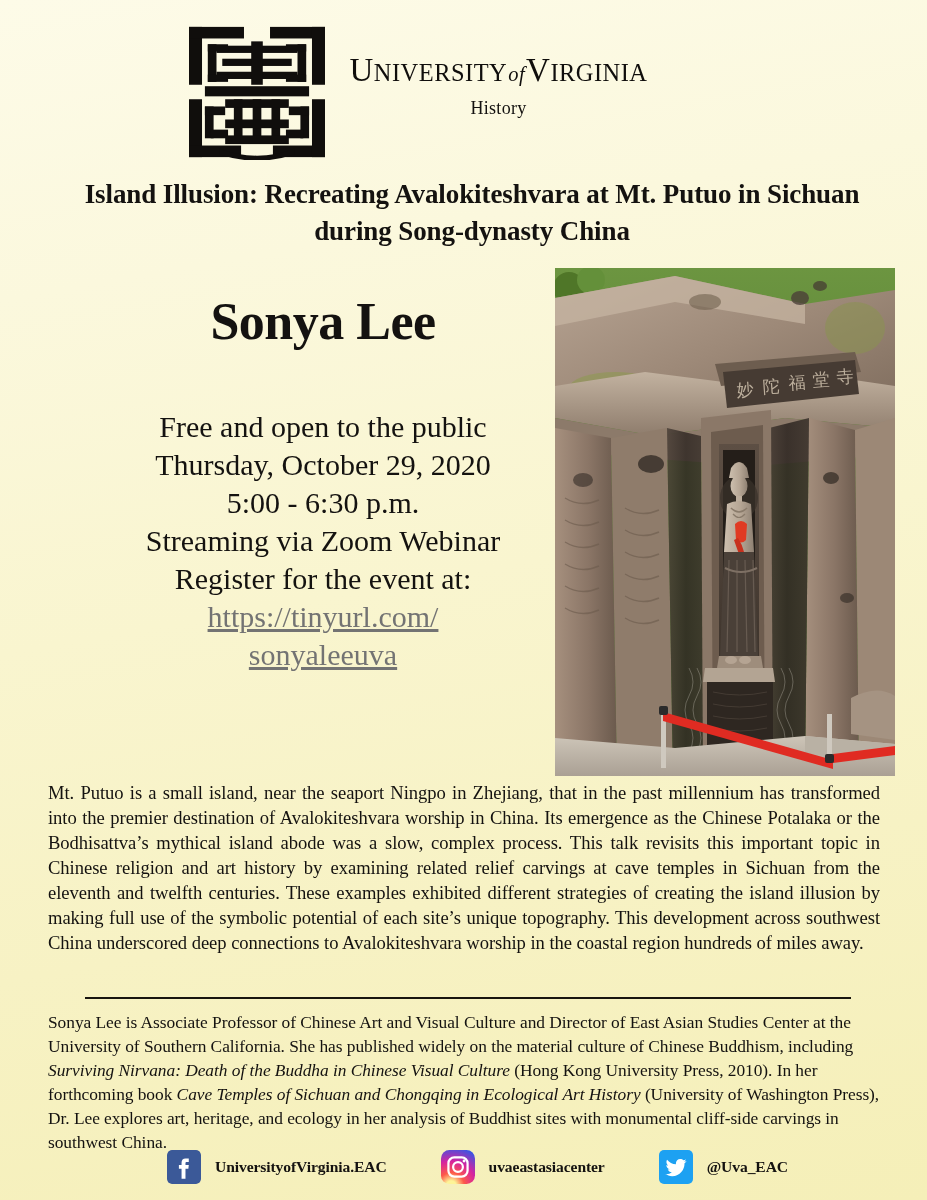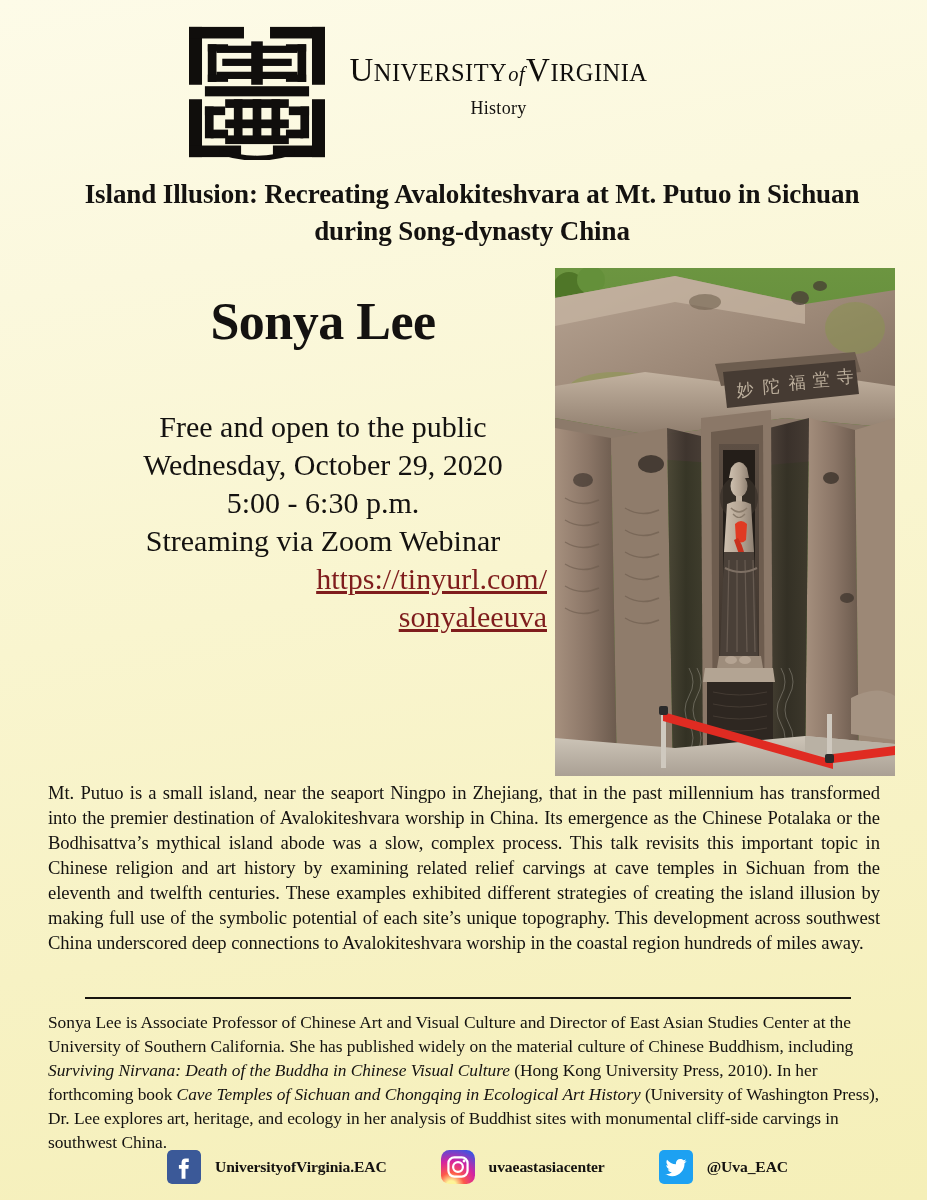--- a/index.html
+++ b/index.html
@@ -108,22 +108,21 @@
   .event-info {
     margin-top: 46px;
     font-size: 30px;
     line-height: 38px;
   }
   .event-info .line { display: block; }
   .event-link {
     display: block;
     text-decoration: underline;
     text-underline-offset: 2px;
-    color: #7f1d1d;
-    text-align: right;
+    color: #737373;
   }
 
   
   .photo {
     position: absolute;
     left: 508px;
     top: 2px;
     width: 340px;
     height: 508px;
     overflow: hidden;
@@ -256,23 +255,24 @@
 
   <div class="talk-title">Island Illusion: Recreating Avalokiteshvara at Mt. Putuo in Sichuan during Song-dynasty China</div>
 
   <div class="middle">
 
     <div class="left-col">
       <div class="speaker-name">Sonya Lee</div>
 
       <div class="event-info">
         <span class="line">Free and open to the public</span>
-        <span class="line">Wednesday, October 29, 2020</span>
+        <span class="line">Thursday, October 29, 2020</span>
         <span class="line">5:00 - 6:30 p.m.</span>
         <span class="line">Streaming via Zoom Webinar</span>
+        <span class="line">Register for the event at:</span>
         <span class="event-link">https://tinyurl.com/</span>
         <span class="event-link">sonyaleeuva</span>
       </div>
     </div>
 
     <div class="photo">
       <svg viewBox="0 0 340 508" preserveAspectRatio="none" aria-hidden="true">
         <defs>
           <linearGradient id="rockA" x1="0" y1="0" x2="1" y2="1">
             <stop offset="0" stop-color="#b7a493"></stop>

